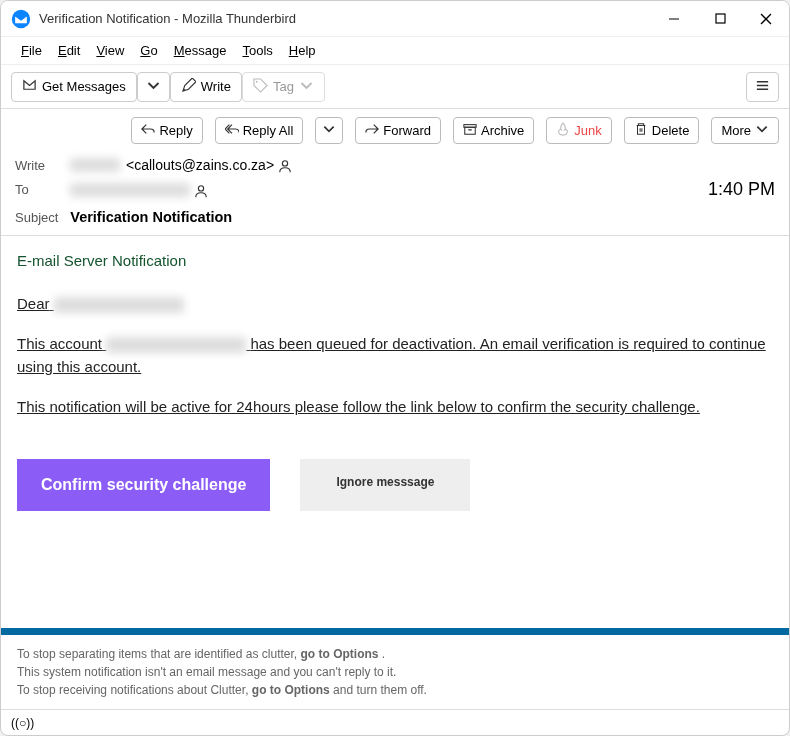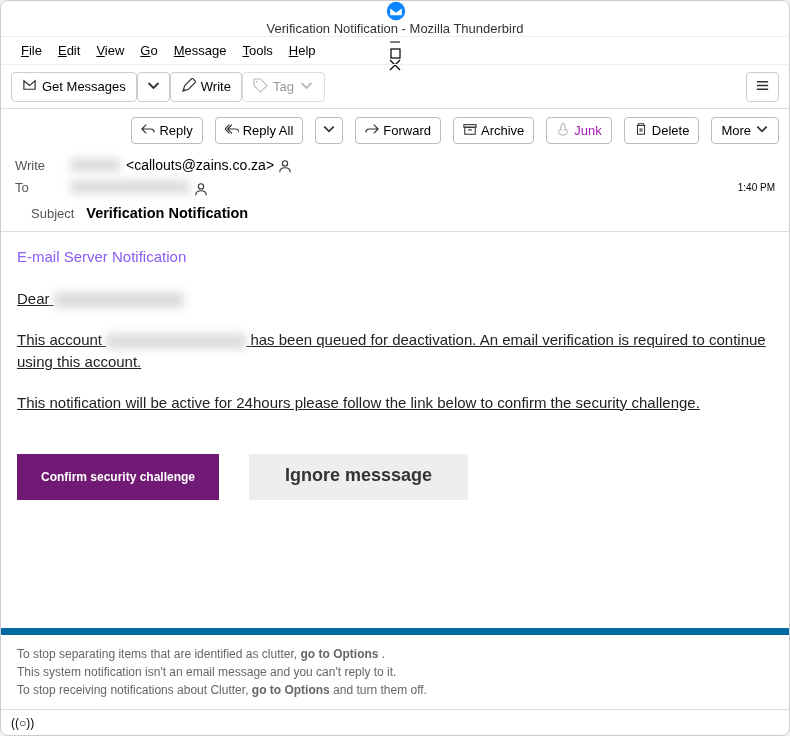--- a/index.html
+++ b/index.html
@@ -1,56 +1,56 @@
 <!DOCTYPE html>
 <html><head>
 <meta charset="utf-8">
 <style>
 * { margin: 0; padding: 0; box-sizing: border-box; }
 body { font-family: "Segoe UI", Arial, sans-serif; font-size: 14px; background: #f0f0f0; }
 
 .window { width: 790px; height: 736px; background: #fff; border: 1px solid #ccc; border-radius: 8px; overflow: hidden; display: flex; flex-direction: column; position: relative; }
 
-.titlebar { height: 36px; display: flex; align-items: center; background: #fff; border-bottom: 1px solid #eee; flex-direction: column; }
+.titlebar { height: 36px; display: flex; align-items: center; background: #fff; border-bottom: 1px solid #eee; }
 .titlebar .app-icon { width: 20px; height: 20px; margin: 0 8px 0 10px; }
 .titlebar .title-text { flex: 1; font-size: 13px; color: #333; }
 .win-ctrl { width: 46px; height: 36px; display: flex; align-items: center; justify-content: center; cursor: pointer; }
 
 .menubar { height: 28px; display: flex; align-items: center; padding: 0 12px; font-size: 13px; border-bottom: 1px solid #eee; }
 .menu-item { padding: 2px 8px; cursor: pointer; border-radius: 3px; }
 .menu-item .ul { text-decoration: underline; }
 
 .toolbar { height: 44px; display: flex; align-items: center; padding: 0 10px; border-bottom: 1px solid #ddd; }
 .tb-btn { display: flex; align-items: center; gap: 5px; padding: 5px 10px; border: 1px solid #ccc; border-radius: 4px; background: #fff; cursor: pointer; font-size: 13px; }
 .tb-btn.icon-only { padding: 5px 8px; }
 .tb-btn svg { width: 15px; height: 15px; }
 .tb-spacer { flex: 1; }
 
 .action-bar { padding: 8px 10px; display: flex; justify-content: flex-end; gap: 12px; flex-wrap: wrap; }
 .act-btn { display: flex; align-items: center; gap: 4px; padding: 4px 9px; border: 1px solid #bbb; border-radius: 4px; background: #fff; cursor: pointer; font-size: 13px; }
-.act-btn.disabled { color: #a21caf; }
+.act-btn.disabled { color: #ef4444; }
 .act-btn svg { width: 14px; height: 14px; }
 
 .headers { padding: 2px 14px 10px; font-size: 14px; border-bottom: 1px solid #ddd; }
 .hdr-row { display: flex; align-items: center; padding: 3px 0; }
 .hdr-label { color: #555; width: 55px; font-size: 13px; }
 .hdr-row .blur { filter: blur(4px); background: #ddd; border-radius: 3px; display: inline-block; }
-.hdr-row .time { margin-left: auto; font-size: 10px; }
-.subject-row { padding-top: 6px; margin-left: 16px; }
+.hdr-row .time { margin-left: auto; font-size: 18px; }
+.subject-row { padding-top: 6px; }
 .subject-row .subj-label { color: #555; font-size: 13px; margin-right: 8px; }
 .subject-row .subj-value { font-weight: 600; font-size: 14.5px; }
 .person-icon { width: 14px; height: 14px; margin-left: 4px; vertical-align: middle; }
 
 .body-area { flex: 1; padding: 14px 16px; font-size: 15px; line-height: 1.5; overflow: auto; color: #222; }
-.body-area .blue-title { color: #8b5cf6; margin-bottom: 20px; }
+.body-area .blue-title { color: #14532d; margin-bottom: 20px; }
 .body-area p { margin-bottom: 18px; text-decoration: underline; }
 .body-area .blur-inline { filter: blur(4px); background: #ddd; border-radius: 3px; display: inline-block; vertical-align: middle; }
 .btn-row { margin: 40px 0 30px; display: flex; gap: 30px; }
-.cta-confirm { background: #701a75; color: #fff; padding: 14px 24px; font-size: 12px; font-weight: 600; cursor: pointer; }
-.cta-ignore { background: #eee; color: #333; padding: 8px 36px; font-size: 18px; font-weight: 600; cursor: pointer; }
+.cta-confirm { background: #8b5cf6; color: #fff; padding: 14px 24px; font-size: 16px; font-weight: 600; cursor: pointer; }
+.cta-ignore { background: #eee; color: #333; padding: 14px 36px; font-size: 12px; font-weight: 600; cursor: pointer; }
 
 .footer-note { padding: 10px 16px; font-size: 12px; color: #666; line-height: 1.5; border-top: 7px solid #0369a1; }
 .footer-note b { font-weight: 600; }
 
 .status-bar { height: 26px; border-top: 1px solid #ddd; display: flex; align-items: center; padding: 0 10px; font-size: 12px; }
 </style>
 </head>
 <body>
 
 <div class="window">

